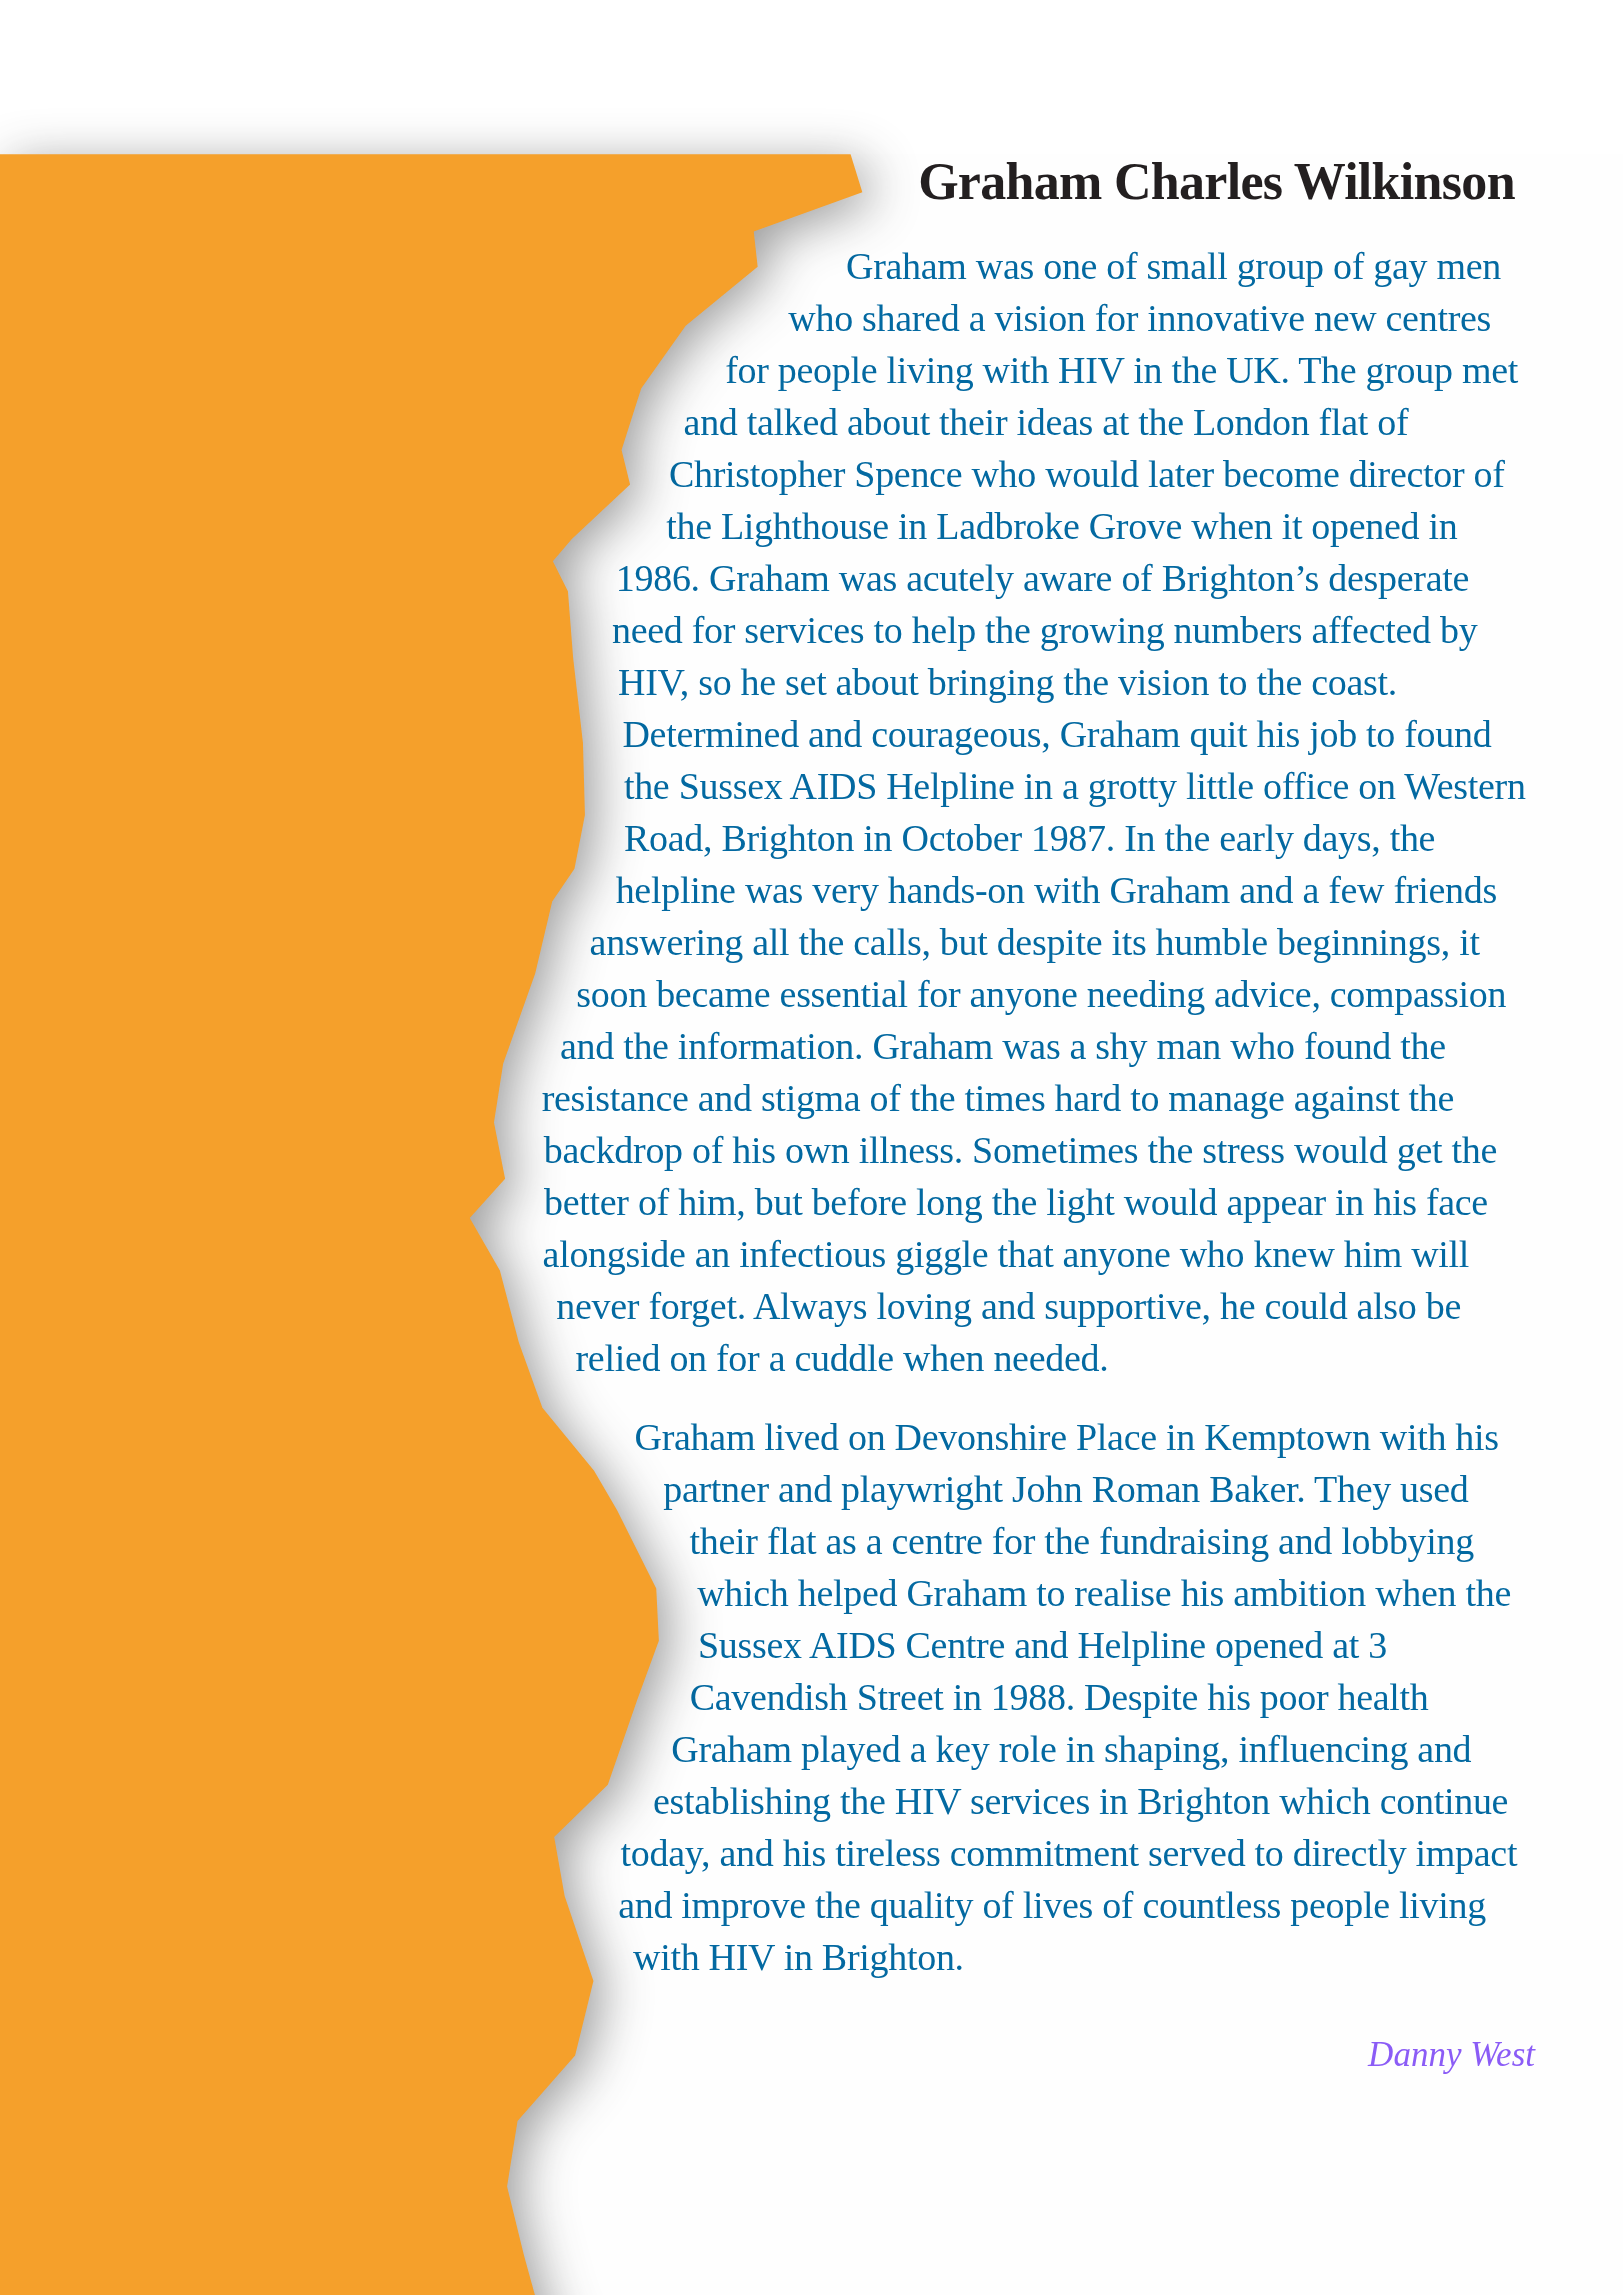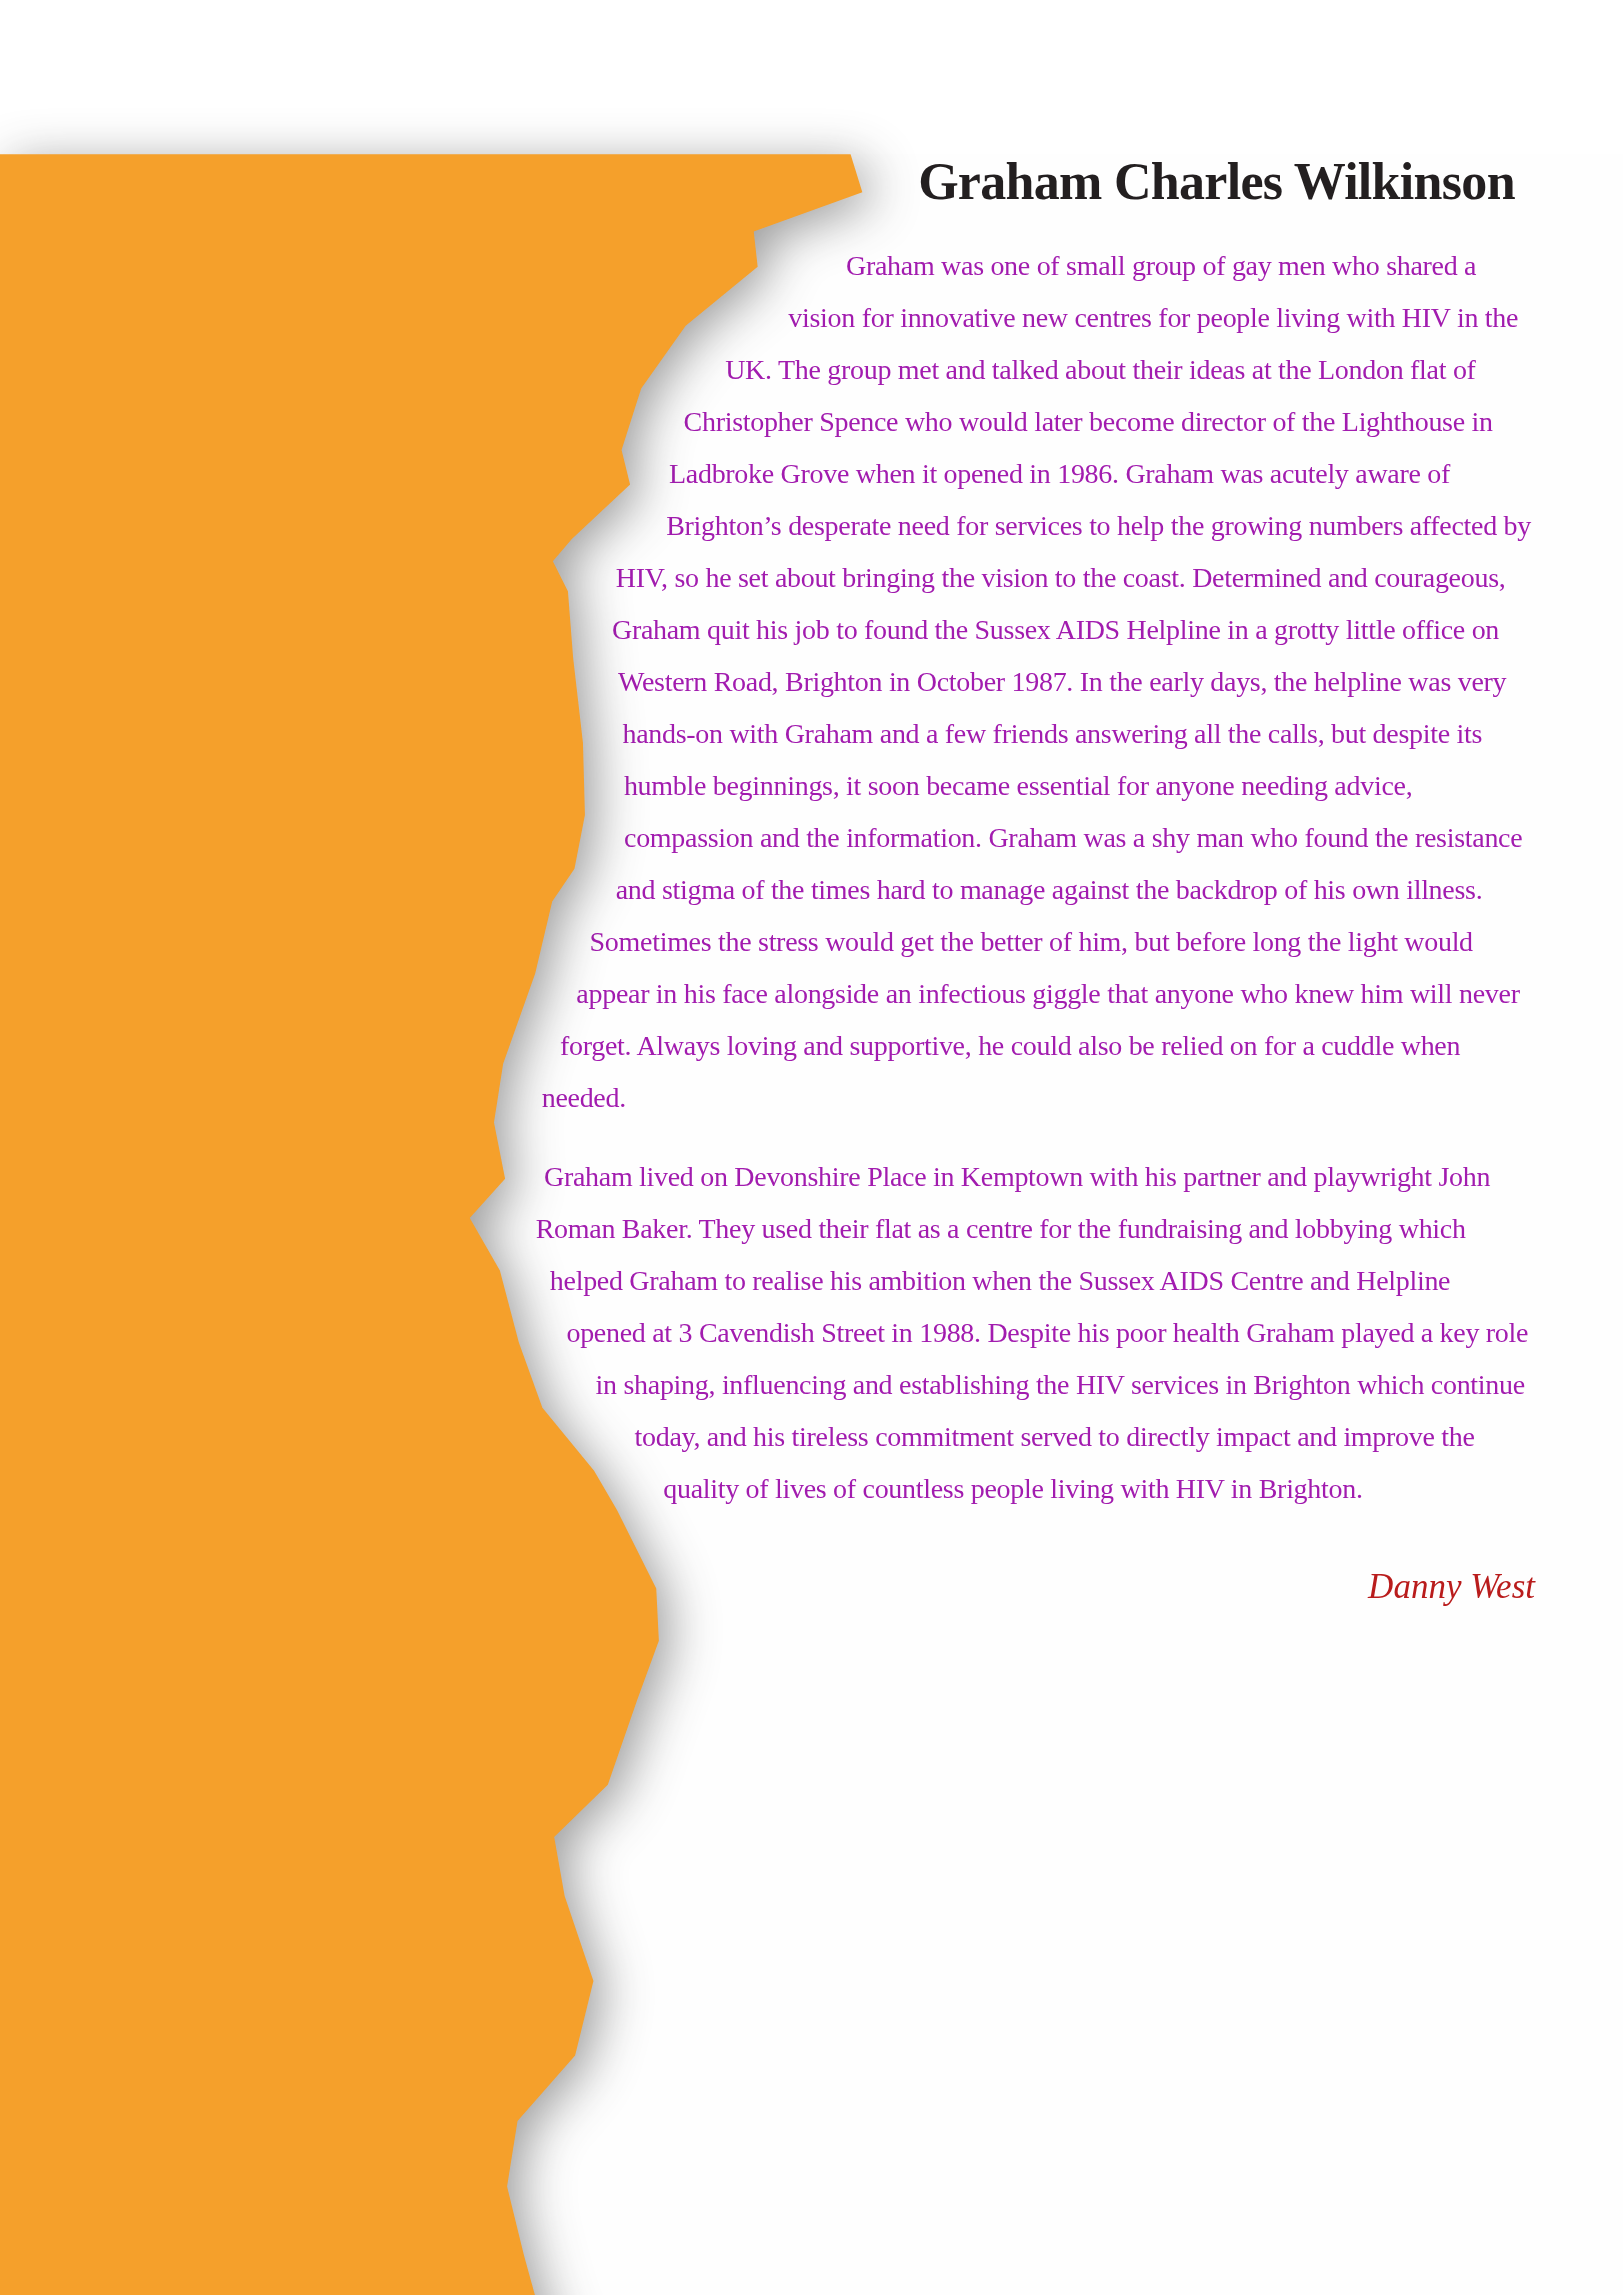--- a/index.html
+++ b/index.html
@@ -47,31 +47,31 @@
   .page-title {
     font-size: 52px;
     font-weight: bold;
     color: #231F20;
     text-align: center;
     margin: 154px 92px 29.5px 0;
     letter-spacing: -0.7px;
     line-height: 56px;
   }
   .body-text {
-    font-size: 28px;
+    font-size: 38px;
     line-height: 52px;
     letter-spacing: -0.3px;
-    color: #a21caf;
+    color: #0369a1;
     text-align: left;
     margin: 0 92px 27.5px 0;
   }
   .signature {
     font-size: 35px;
     font-style: italic;
-    color: #b91c1c;
+    color: #8b5cf6;
     text-align: right;
     margin: 46px 88px 0 0;
     line-height: 52px;
   }
 </style>
 </head>
 <body>
 
 <div class="page">
 

